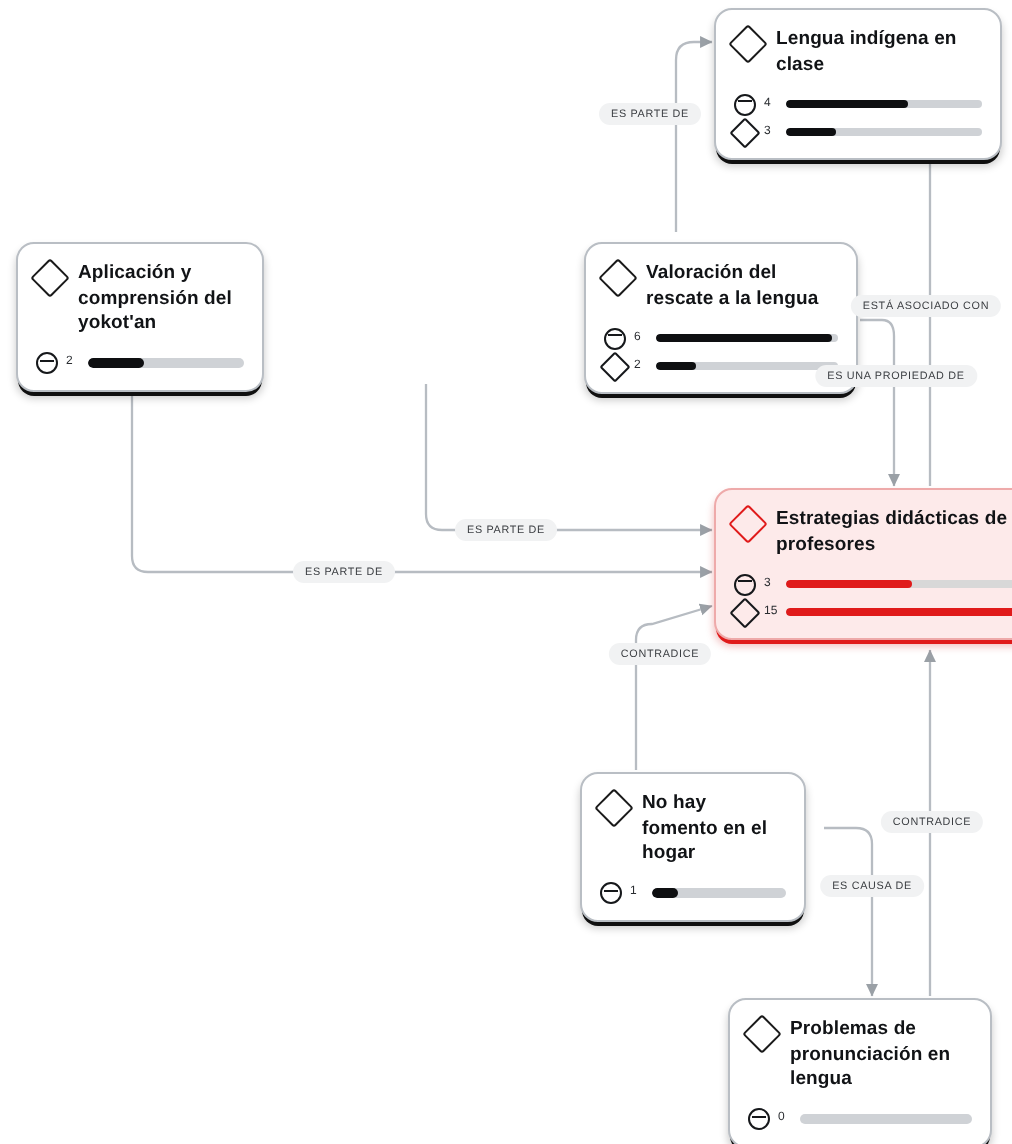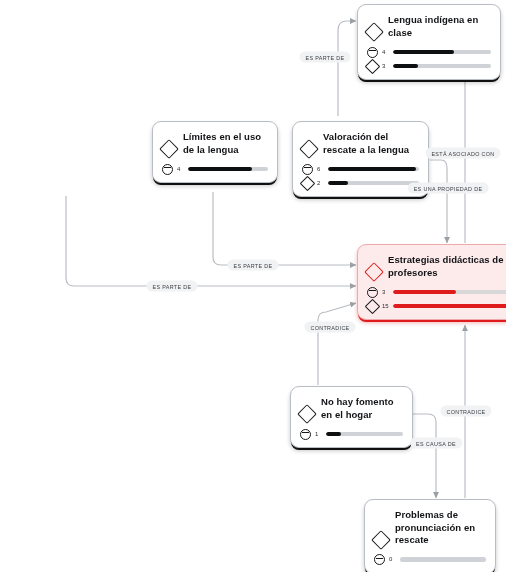--- a/index.html
+++ b/index.html
@@ -21,21 +21,21 @@
     box-shadow:0 3px 0 -1px #101010, 0 3px 4px rgba(0,0,0,.22);
     padding:9px 9px 7px 9px;
     z-index:5;
   }
   .node.selected{
     background:#fdeaea;
     border:1.5px solid #e8араa;
     border-color:#eeaaaa;
     box-shadow:0 3px 0 -1px #e01b1b, 0 3px 4px rgba(200,0,0,.28);
   }
-  .node-head{display:flex;align-items:flex-end;gap:7px;}
+  .node-head{display:flex;align-items:flex-start;gap:7px;}
   .diamond{
     flex:0 0 auto;margin-top:1px;
     width:12px;height:12px;
     border:1.6px solid #1a1a1a;
     transform:rotate(45deg);
     border-radius:1.5px;
   }
   .node.selected .diamond{border-color:#e01b1b;}
   .node-title{
     font-size:9.5px;line-height:12.5px;font-weight:bold;color:#111316;
@@ -127,36 +127,36 @@
       <div class="metric">
         <span class="m-ico dens"></span>
         <span class="m-num">3</span>
         <span class="bar">
             <i style="width:26%"></i>
           </span>
       </div>
     </div>
   </div>
 
-
-  <div class="node" style="left:152px;top:121px;width:126px;">
-    <div class="node-head">
-      <span class="diamond"></span>
-      <span class="node-title">Límites en el uso de la lengua</span>
-    </div>
-    <div class="metrics">
-      <div class="metric">
-        <span class="m-ico ground"></span>
-        <span class="m-num">4</span>
-        <span class="bar">
-            <i style="width:80%"></i>
-          </span>
-      </div>
-    </div>
-  </div>
+  <div class="node" style="left:8px;top:121px;width:124px;">
+    <div class="node-head">
+      <span class="diamond"></span>
+      <span class="node-title">Aplicación y comprensión del yokot'an</span>
+    </div>
+    <div class="metrics">
+      <div class="metric">
+        <span class="m-ico ground"></span>
+        <span class="m-num">2</span>
+        <span class="bar">
+            <i style="width:36%"></i>
+          </span>
+      </div>
+    </div>
+  </div>
+
 
   <div class="node" style="left:292px;top:121px;width:137px;">
     <div class="node-head">
       <span class="diamond"></span>
       <span class="node-title">Valoración del rescate a la lengua</span>
     </div>
     <div class="metrics">
       <div class="metric">
         <span class="m-ico ground"></span>
         <span class="m-num">6</span>
@@ -190,40 +190,40 @@
       <div class="metric">
         <span class="m-ico dens"></span>
         <span class="m-num">15</span>
         <span class="bar">
             <i style="width:100%"></i>
           </span>
       </div>
     </div>
   </div>
 
-  <div class="node" style="left:290px;top:386px;width:123px;">
+  <div class="node" style="left:290px;top:386px;width:113px;">
     <div class="node-head">
       <span class="diamond"></span>
       <span class="node-title">No hay fomento en el hogar</span>
     </div>
     <div class="metrics">
       <div class="metric">
         <span class="m-ico ground"></span>
         <span class="m-num">1</span>
         <span class="bar">
             <i style="width:19%"></i>
           </span>
       </div>
     </div>
   </div>
 
   <div class="node" style="left:364px;top:499px;width:132px;">
     <div class="node-head">
       <span class="diamond"></span>
-      <span class="node-title">Problemas de pronunciación  en rescate</span>
+      <span class="node-title">Problemas de pronunciación  en lengua</span>
     </div>
     <div class="metrics">
       <div class="metric">
         <span class="m-ico ground"></span>
         <span class="m-num">0</span>
         <span class="bar">
             <i style="width:0%"></i>
           </span>
       </div>
     </div>

